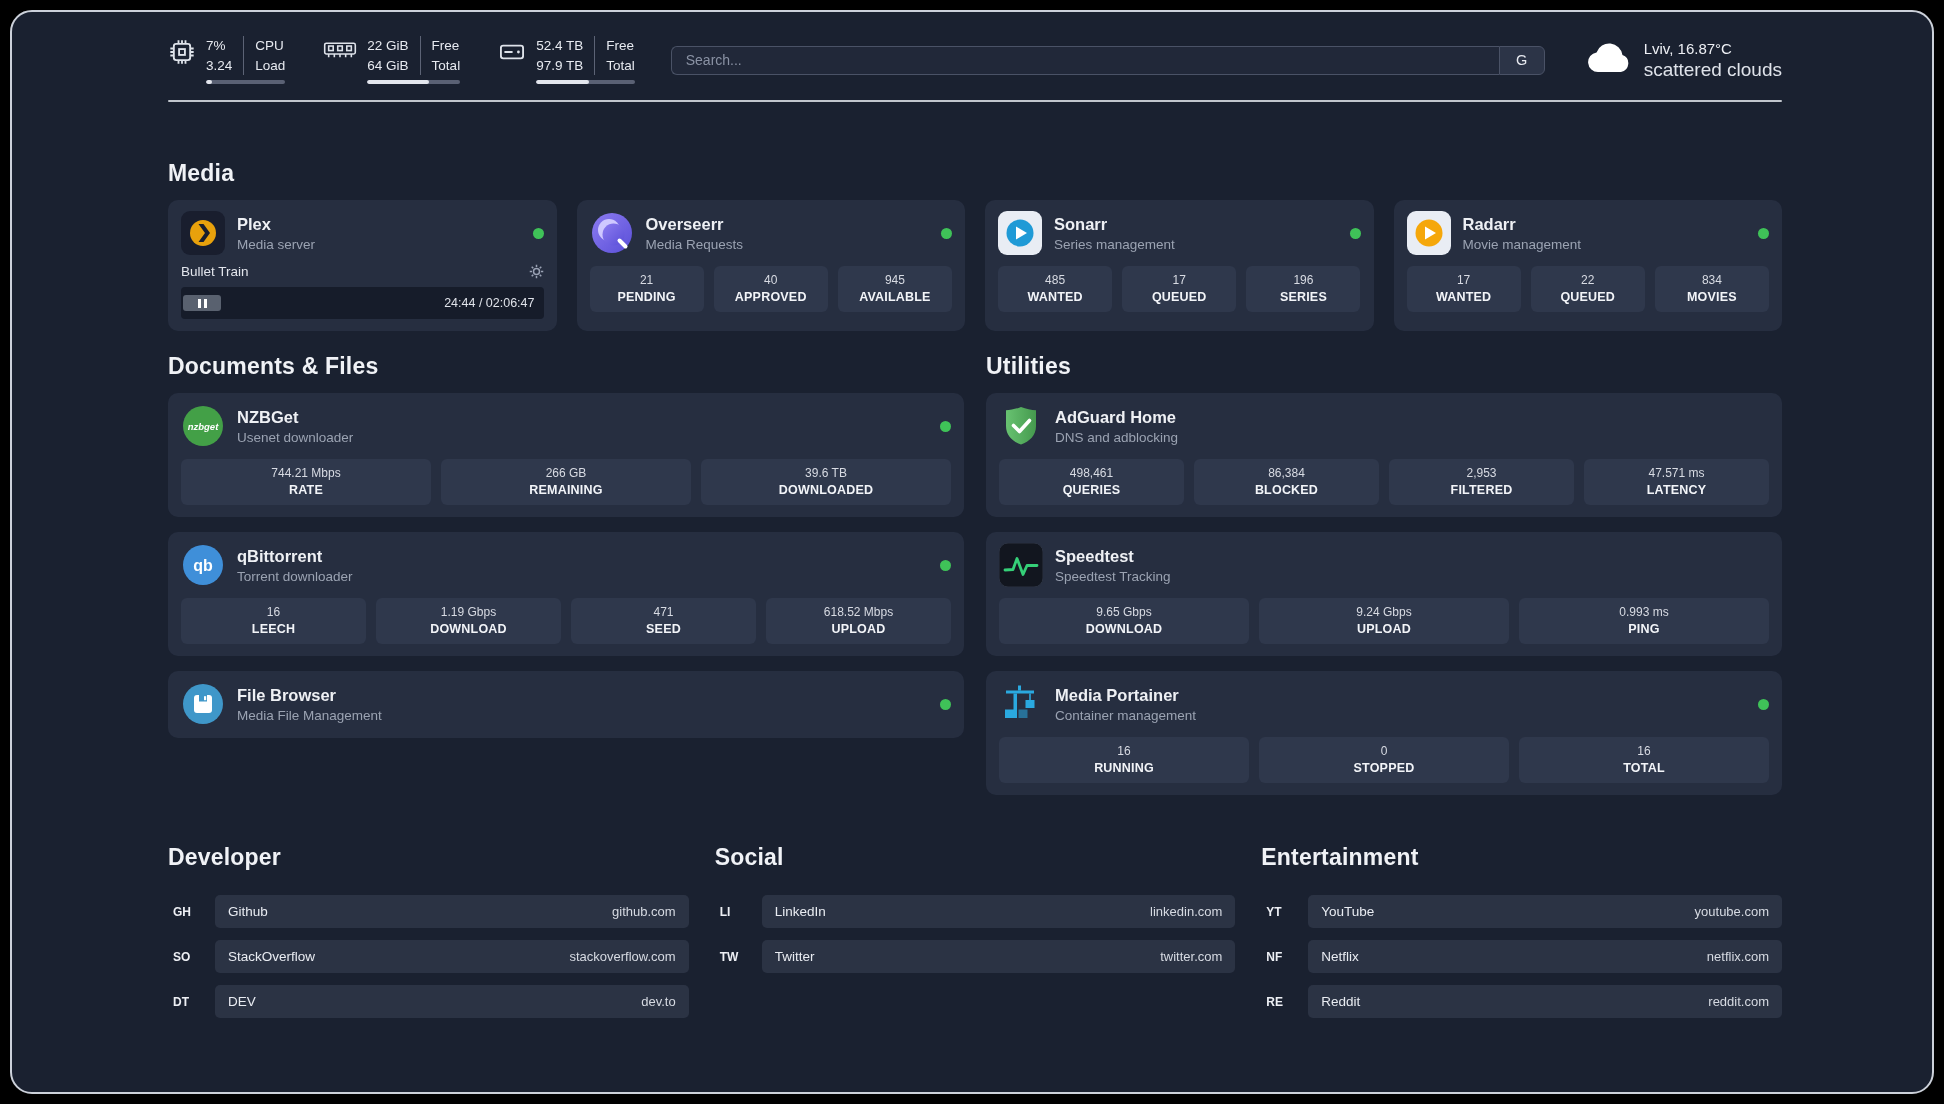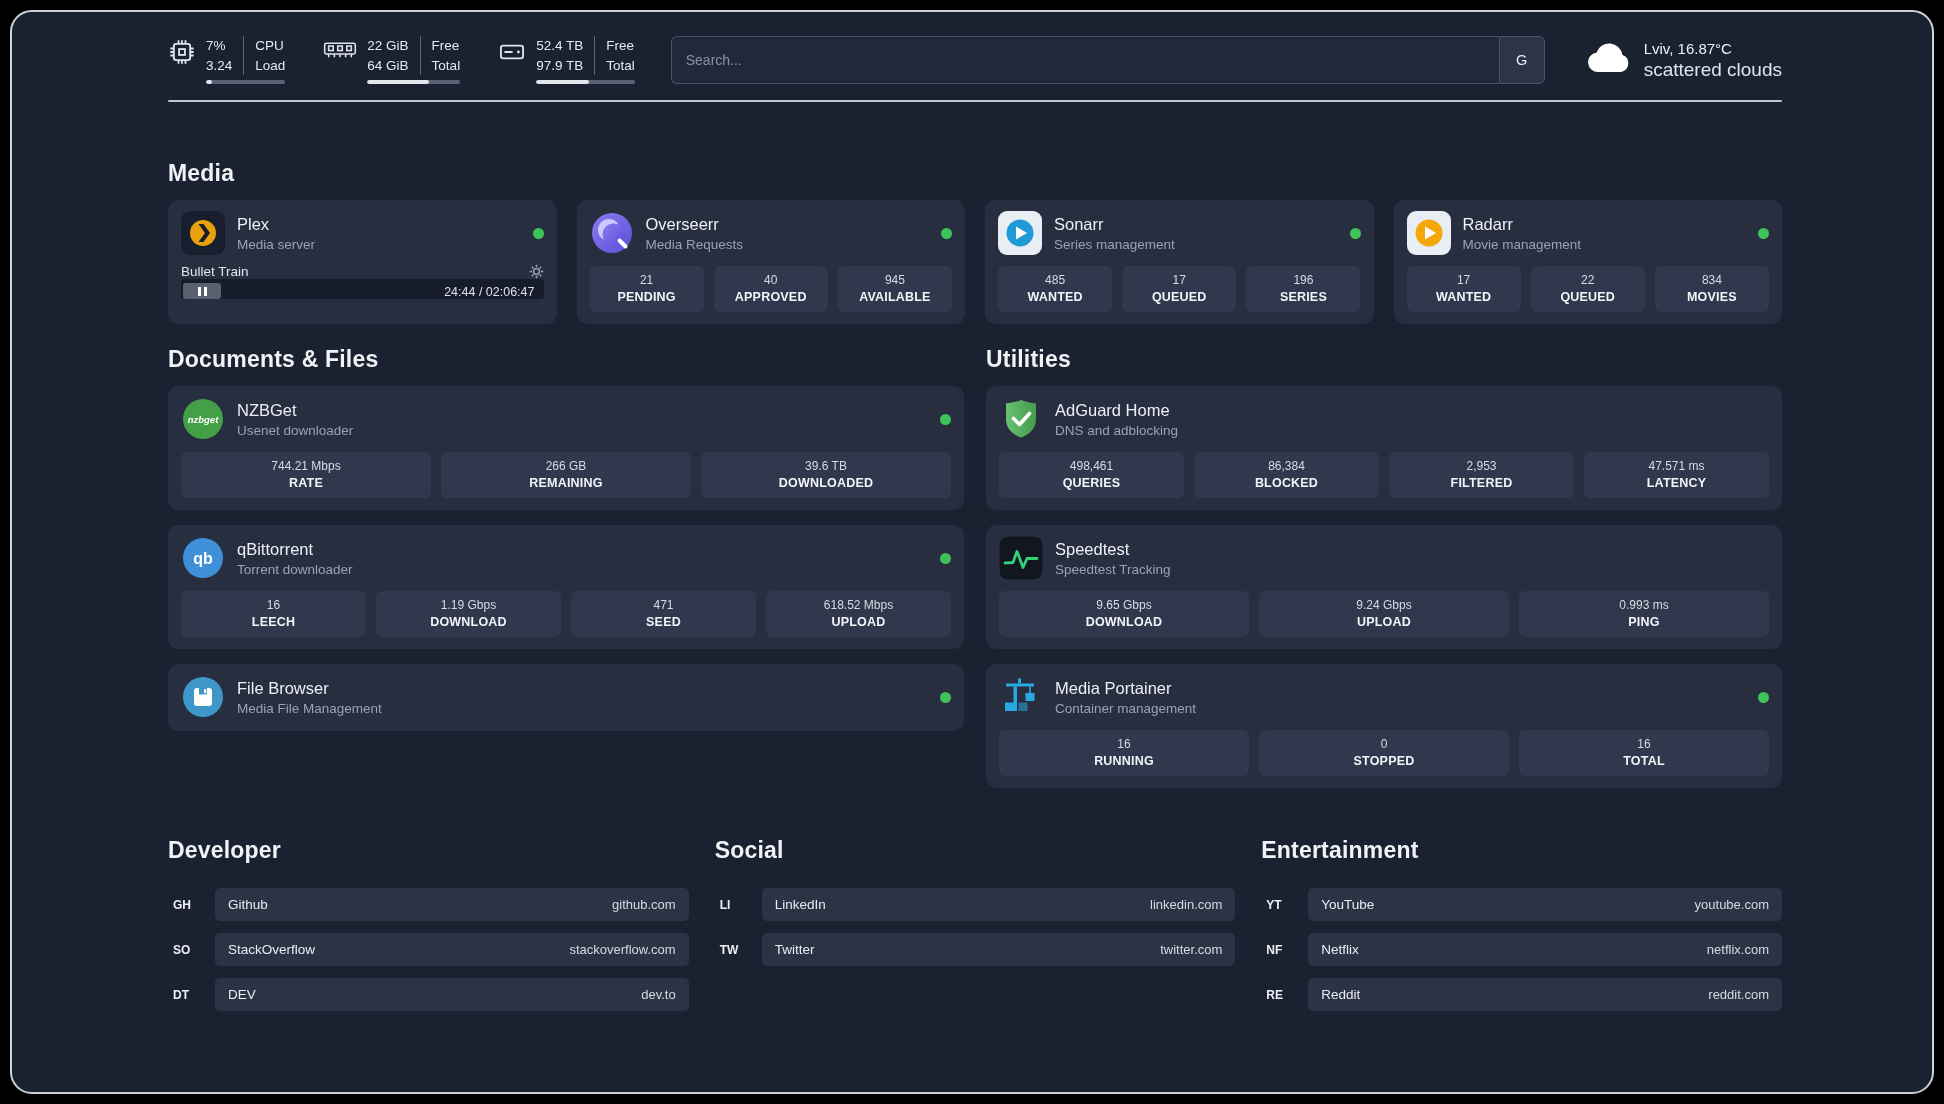--- a/index.html
+++ b/index.html
@@ -13,21 +13,21 @@
   .metric { display: flex; gap: 10px; }
   .m-icon { display: flex; align-items: flex-start; padding-top: 2px; }
   .m-body { display: flex; flex-direction: column; }
   .m-cols { display: flex; }
   .m-col { display: flex; flex-direction: column; font-size: 13.5px; line-height: 1.45; color: #e7eaf0; }
   .m-col.vals { padding-right: 11px; }
   .m-col.labs { padding-left: 11px; border-left: 1px solid #5c6375; }
   .m-bar { margin-top: 5px; height: 4px; border-radius: 2px; background: #5a6174; overflow: hidden; }
   .m-fill { height: 100%; background: #e3e6ed; border-radius: 2px; }
 
-  .search { flex: 1; display: flex; height: 48px; margin: 0 40px 0 36px; }
+  .search { flex: 1; display: flex; height: 29px; margin: 0 40px 0 36px; }
   .search input { flex: 1; background: #212839; border: 1px solid #4a5266; border-right: none;
                   border-radius: 6px 0 0 6px; color: #e8eaf0; padding: 0 14px; font-size: 14px; outline: none;
                   font-family: inherit; }
   .search input::placeholder { color: #8a92a4; }
   .g-btn { width: 46px; background: #2c3447; border: 1px solid #4a5266; border-radius: 0 6px 6px 0;
            color: #e8eaf0; font-size: 14.5px; cursor: pointer; font-family: inherit; }
 
   .weather { display: flex; align-items: center; gap: 13px; }
   .w-loc { font-size: 15px; color: #eef0f5; }
   .w-cond { font-size: 19px; color: #dfe3ea; margin-top: 2px; }
@@ -41,35 +41,35 @@
   .media-row { display: grid; grid-template-columns: repeat(4, 1fr); gap: 20px; }
 
   .columns { display: grid; grid-template-columns: 1fr 1fr; gap: 22px; margin-top: 22px; }
   .col h2 { margin-bottom: 13px; }
   .col .card { margin-bottom: 15px; }
 
   
   .card { background: #262e40; border-radius: 10px; padding: 11px 13px 12px; }
   .card-head { display: flex; align-items: center; gap: 12px; }
   .app-icon { width: 44px; height: 44px; flex: none; display: block; }
-  .app-name { font-size: 16.5px; font-weight: 400; color: #eef0f4; line-height: 1.2; }
+  .app-name { font-size: 16.5px; font-weight: 700; color: #eef0f4; line-height: 1.2; }
   .app-sub { font-size: 13.5px; color: #9ba3b2; margin-top: 2px; }
   .status-dot { margin-left: auto; width: 11px; height: 11px; border-radius: 50%; background: #3fc258; flex: none; }
 
   .stats { display: grid; gap: 10px; margin-top: 11px; }
   .stats-3 { grid-template-columns: repeat(3, 1fr); }
   .stats-4 { grid-template-columns: repeat(4, 1fr); }
   .stat { background: #2f384c; border-radius: 6px; text-align: center; padding: 7px 4px 8px; }
   .stat-value { font-size: 12px; color: #d8dbe3; }
   .stat-label { font-size: 12.5px; font-weight: 700; color: #f2f4f8; margin-top: 3px; letter-spacing: .2px; }
 
   
   .ptrack { display: flex; align-items: center; margin-top: 9px; font-size: 13.5px; color: #e2e5ec; }
   .gear { margin-left: auto; display: flex; cursor: pointer; }
-  .pbar { height: 20px; background: #161c2a; border-radius: 4px; display: flex; align-items: flex-end; padding: 0 9px 0 2px; }
+  .pbar { margin-top: 8px; height: 32px; background: #161c2a; border-radius: 4px; display: flex; align-items: center; padding: 0 9px 0 2px; }
   .pause-pill { width: 38px; height: 16px; background: #59616f; border-radius: 3px; display: flex;
                 align-items: center; justify-content: center; gap: 3px; cursor: pointer; }
   .pause-pill i { display: block; width: 3px; height: 9px; background: #fff; }
   .ptime { margin-left: auto; font-size: 12.5px; color: #dfe2e9; }
 
   
   .links { display: grid; grid-template-columns: 1fr 1fr 1fr; gap: 26px; margin-top: 34px; }
   .linkgroup h2 { margin-bottom: 24px; }
   .linkrow { display: flex; align-items: center; margin-bottom: 12px; }
   .abbr { width: 47px; font-weight: 700; font-size: 12px; color: #edeff4; padding-left: 5px; }

